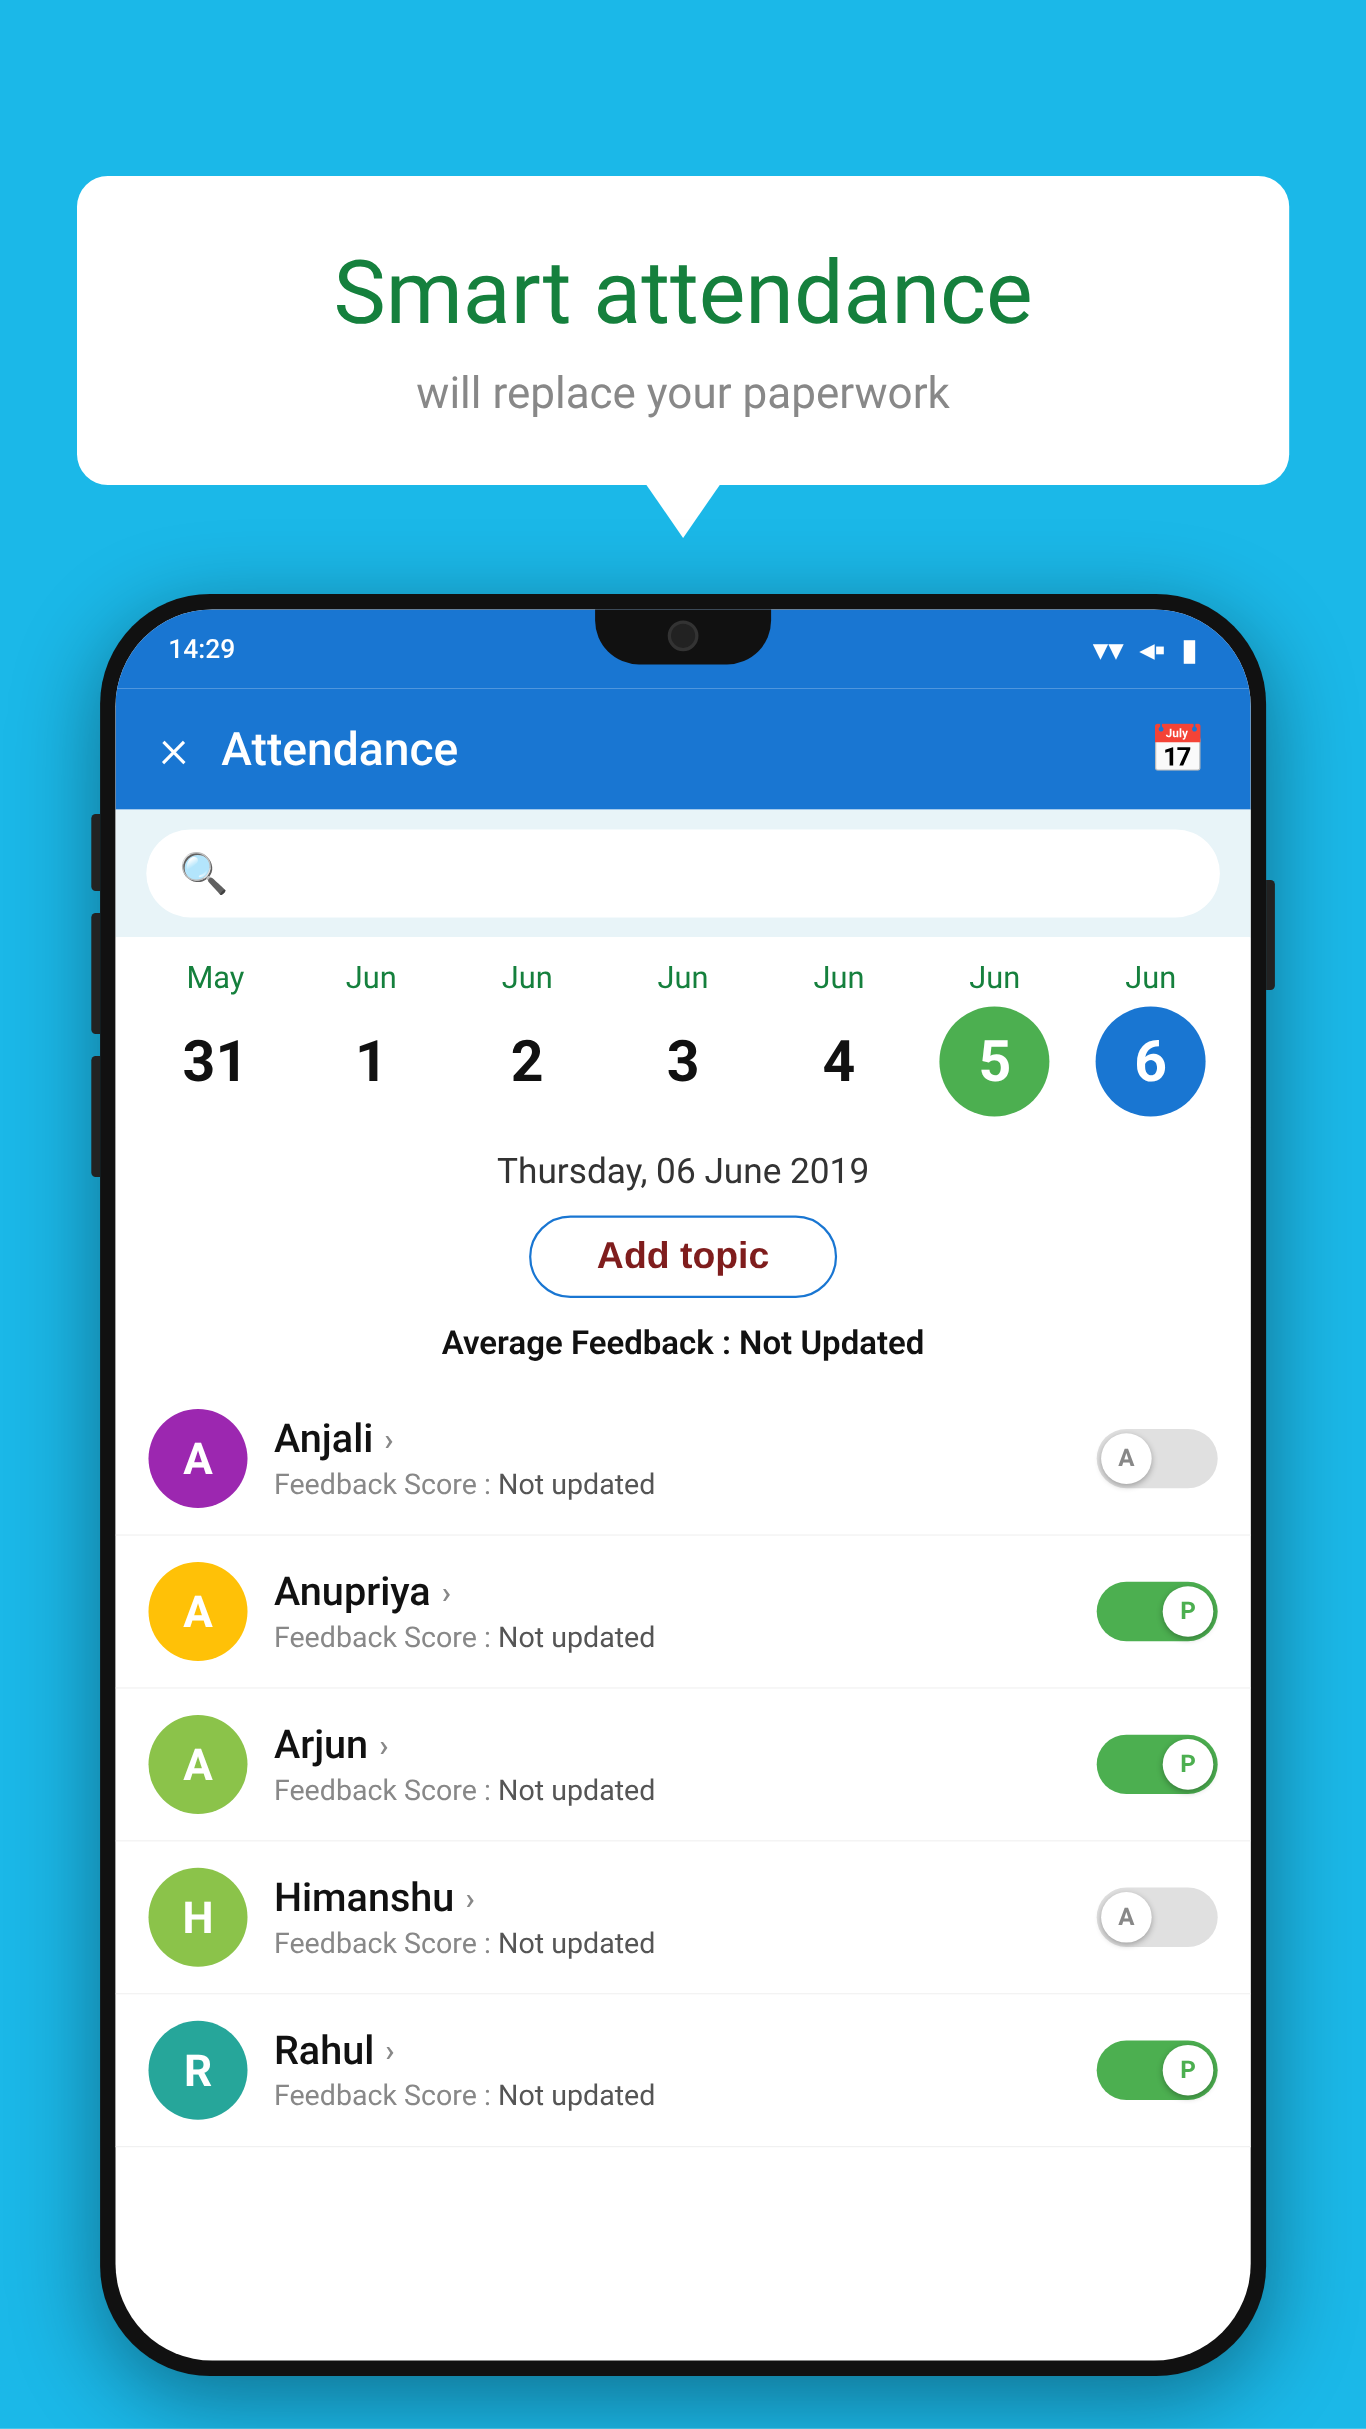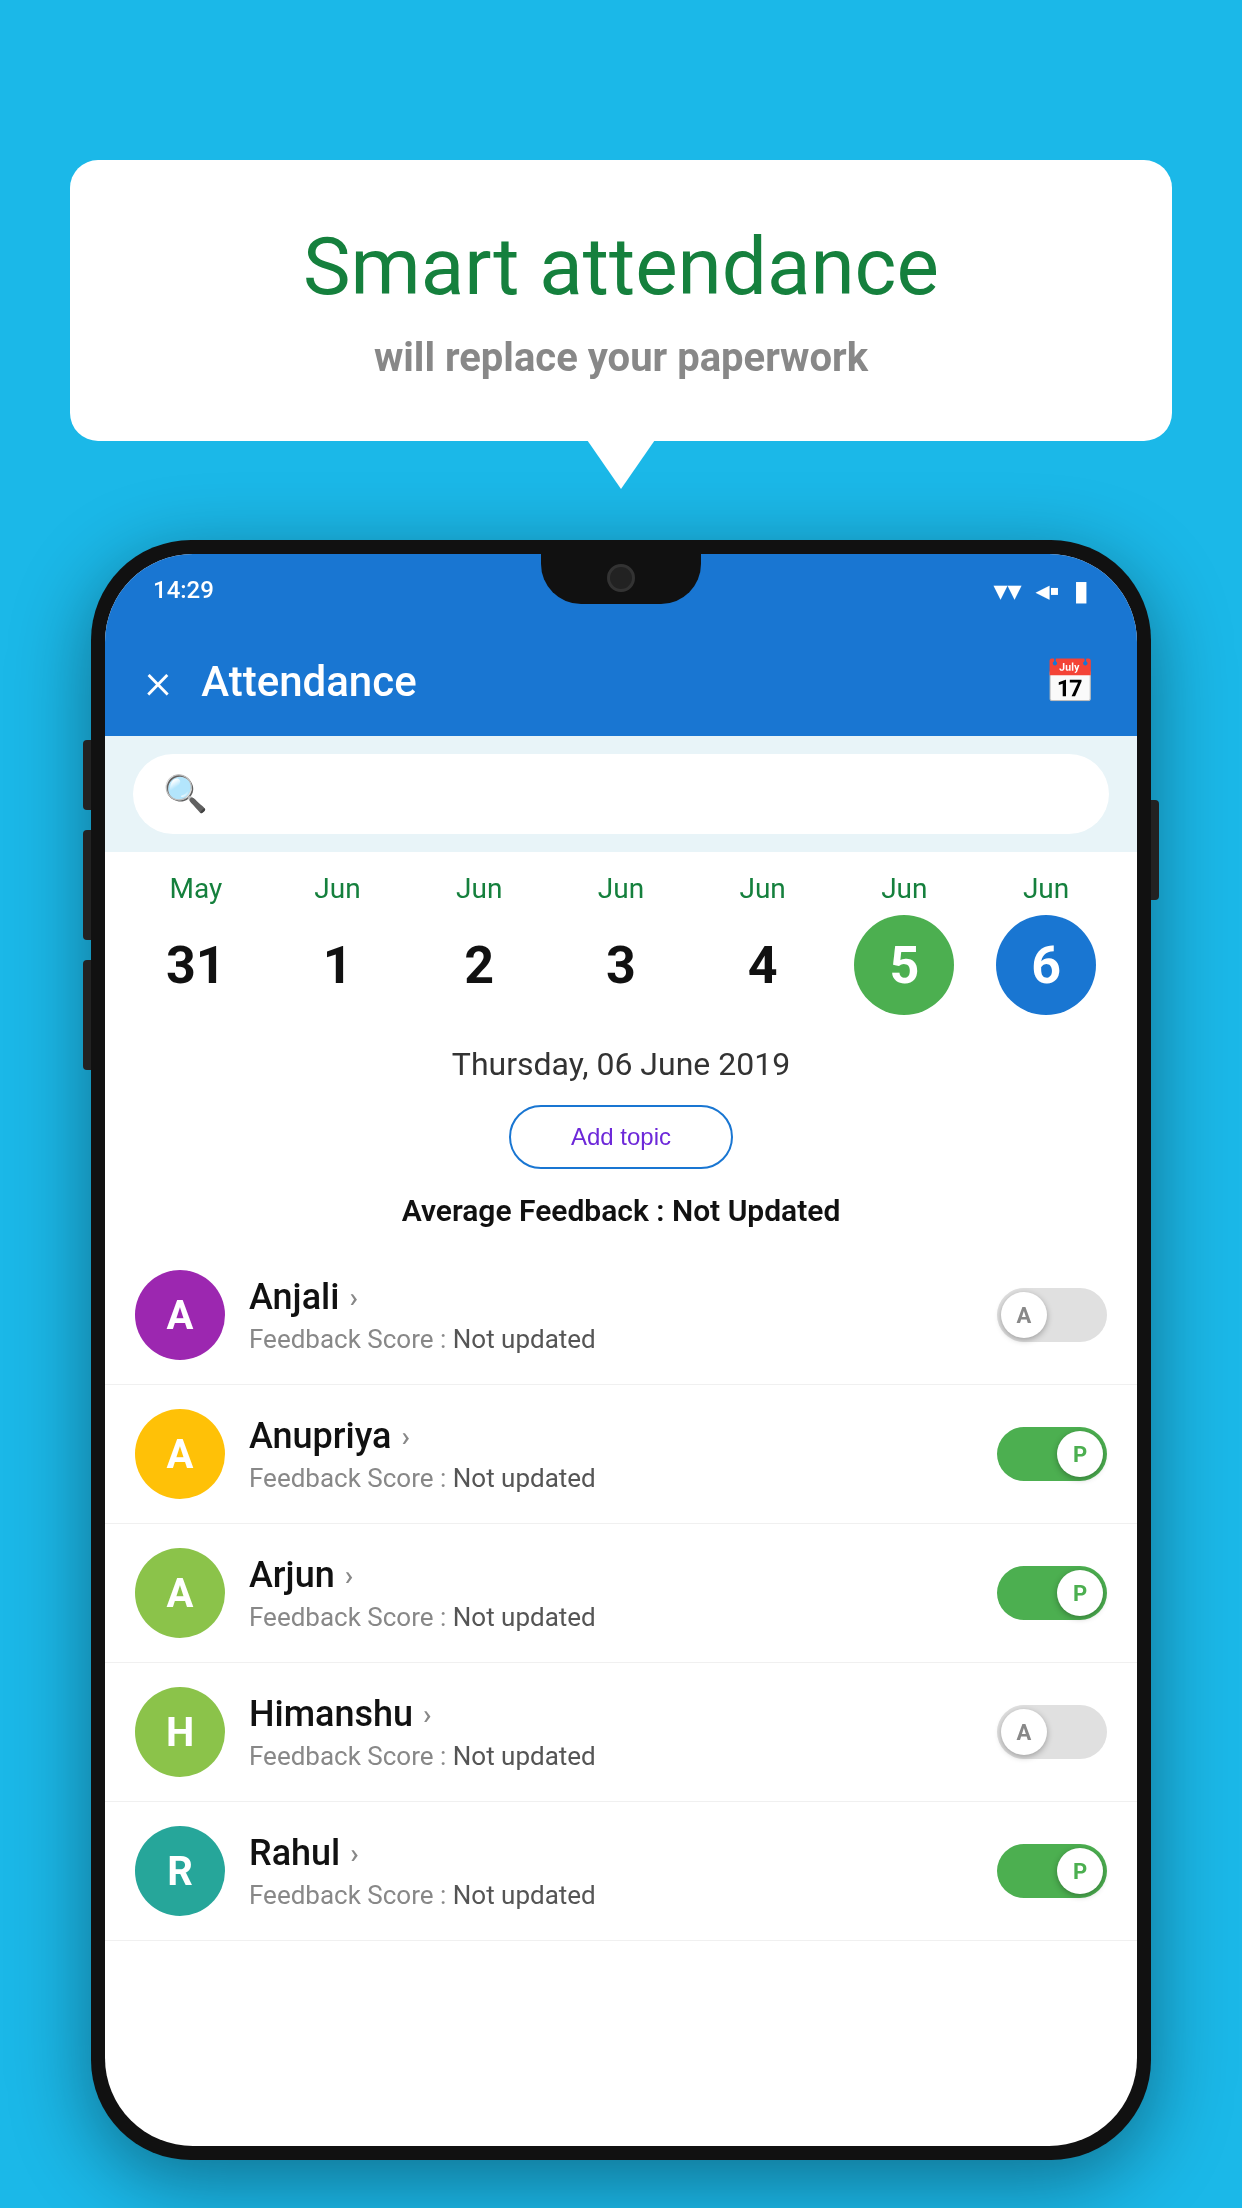--- a/index.html
+++ b/index.html
@@ -45,21 +45,21 @@
     .speech-bubble .title {
       font-size: 80px;
       font-weight: 400;
       color: #15803d;
       margin-bottom: 20px;
     }
 
     .speech-bubble .subtitle {
       font-size: 40px;
       color: #888;
-      font-weight: 700;
+      font-weight: 400;
     }
 
     
     .phone-wrapper {
       position: absolute;
       top: 540px;
       left: 50%;
       transform: translateX(-50%);
       width: 1060px;
       height: 1620px;
@@ -295,24 +295,25 @@
       display: flex;
       justify-content: center;
       padding: 14px 0;
       background: white;
     }
 
     .add-topic-btn button {
       border: 2px solid #1976d2;
       border-radius: 40px;
       padding: 16px 60px;
-      font-size: 24px;
-      color: #6d28d9;
+      font-size: 34px;
+      color: #7f1d1d;
       background: white;
       cursor: pointer;
+      font-weight: bold;
     }
 
     
     .avg-feedback {
       text-align: center;
       font-size: 30px;
       color: #777;
       padding: 10px 0 18px 0;
       background: white;
     }

